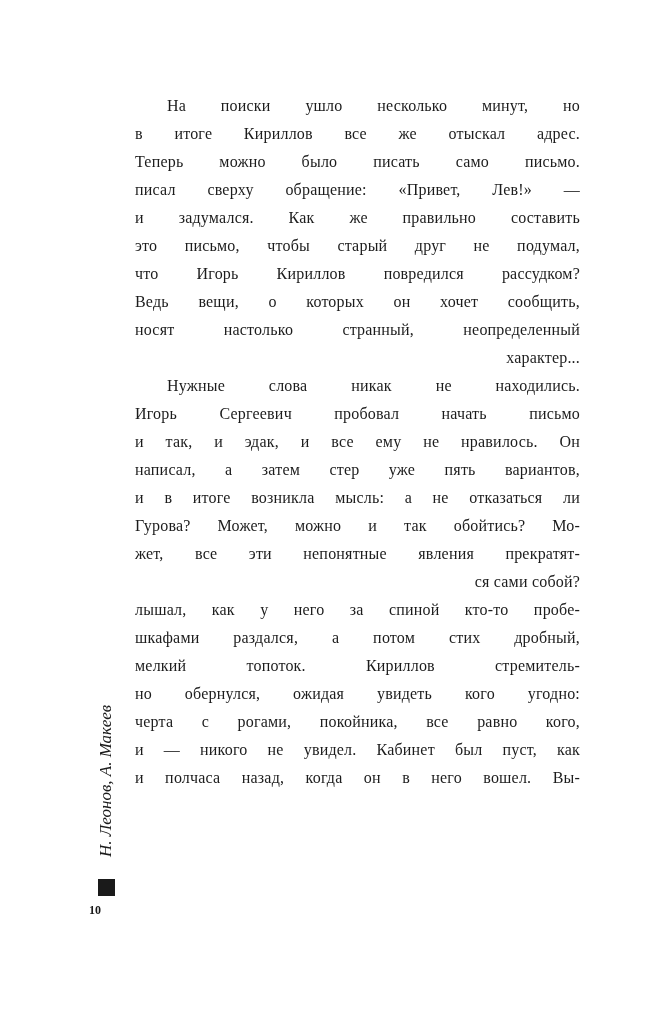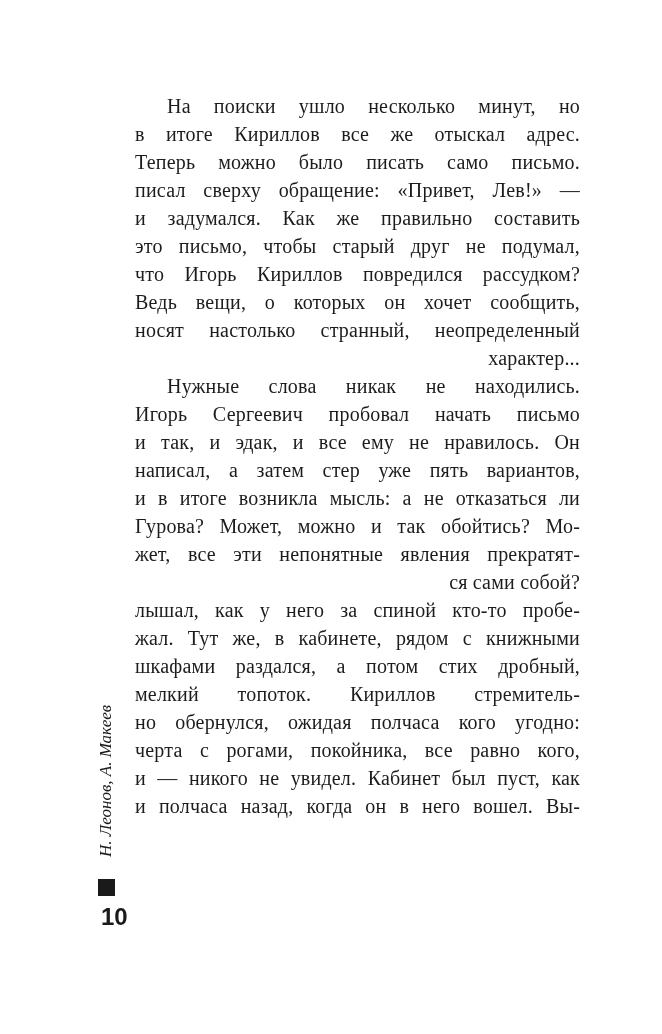--- a/index.html
+++ b/index.html
@@ -16,21 +16,21 @@
   }
   .page {
     position: absolute;
     inset: 0;
   }
   .text-block {
     position: absolute;
     left: 135px;
     top: 92px;
     width: 445px;
-    font-size: 20px;
+    font-size: 16px;
     line-height: 28px;
     color: #1c1c1c;
     letter-spacing: 0.2px;
   }
   .line {
     text-align: right;
     white-space: normal;
   }
   .line.just {
     text-align: justify;
@@ -54,25 +54,25 @@
   .square-marker {
     position: absolute;
     left: 98px;
     top: 879px;
     width: 17px;
     height: 17px;
     background: #1a1a1a;
   }
   .page-number {
     position: absolute;
-    left: 101px;
+    left: 89px;
     top: 903px;
-    font-family: Liberation Sans, sans-serif;
+    font-family: Liberation Serif, serif;
     font-weight: bold;
-    font-size: 24px;
+    font-size: 12px;
     color: #1a1a1a;
   }
 </style>
 </head>
 <body style="background: rgb(255, 255, 255);">
 
 <div class="page">
   <div class="text-block" style="color: rgb(28, 28, 28);">
       <div class="line indent just">На поиски ушло несколько минут, но</div>
       <div class="line just">в итоге Кириллов все же отыскал адрес.</div>
@@ -86,24 +86,23 @@
       <div class="line">характер...</div>
       <div class="line indent just">Нужные слова никак не находились.</div>
       <div class="line just">Игорь Сергеевич пробовал начать письмо</div>
       <div class="line just">и так, и эдак, и все ему не нравилось. Он</div>
       <div class="line just">написал, а затем стер уже пять вариантов,</div>
       <div class="line just">и в итоге возникла мысль: а не отказаться ли</div>
       <div class="line just">Гурова? Может, можно и так обойтись? Мо-</div>
       <div class="line just">жет, все эти непонятные явления прекратят-</div>
       <div class="line">ся сами собой?</div>
       <div class="line just">лышал, как у него за спиной кто-то пробе-</div>
-      <div class="line just">жал. Тут же, в кабинете, рядом с книжными</div>
       <div class="line just">шкафами раздался, а потом стих дробный,</div>
       <div class="line just">мелкий топоток. Кириллов стремитель-</div>
-      <div class="line just">но обернулся, ожидая полчаса кого угодно:</div>
+      <div class="line just">но обернулся, ожидая увидеть кого угодно:</div>
       <div class="line just">черта с рогами, покойника, все равно кого,</div>
       <div class="line just">и — никого не увидел. Кабинет был пуст, как</div>
       <div class="line just">и полчаса назад, когда он в него вошел. Вы-</div>
     </div>
   <div class="authors">Н. Леонов, А. Макеев</div>
   <div class="square-marker" style="background: rgb(26, 26, 26);"></div>
   <div class="page-number">10</div>
 </div>
 
 </body></html>

